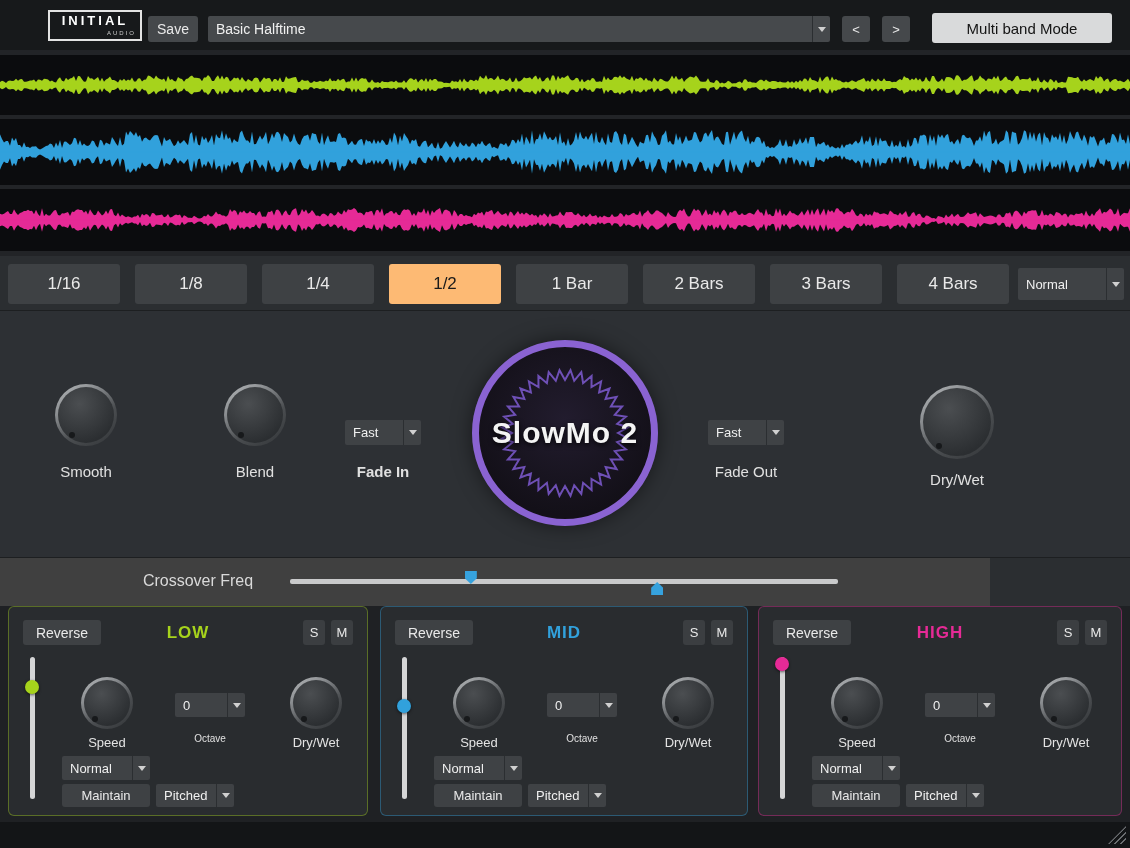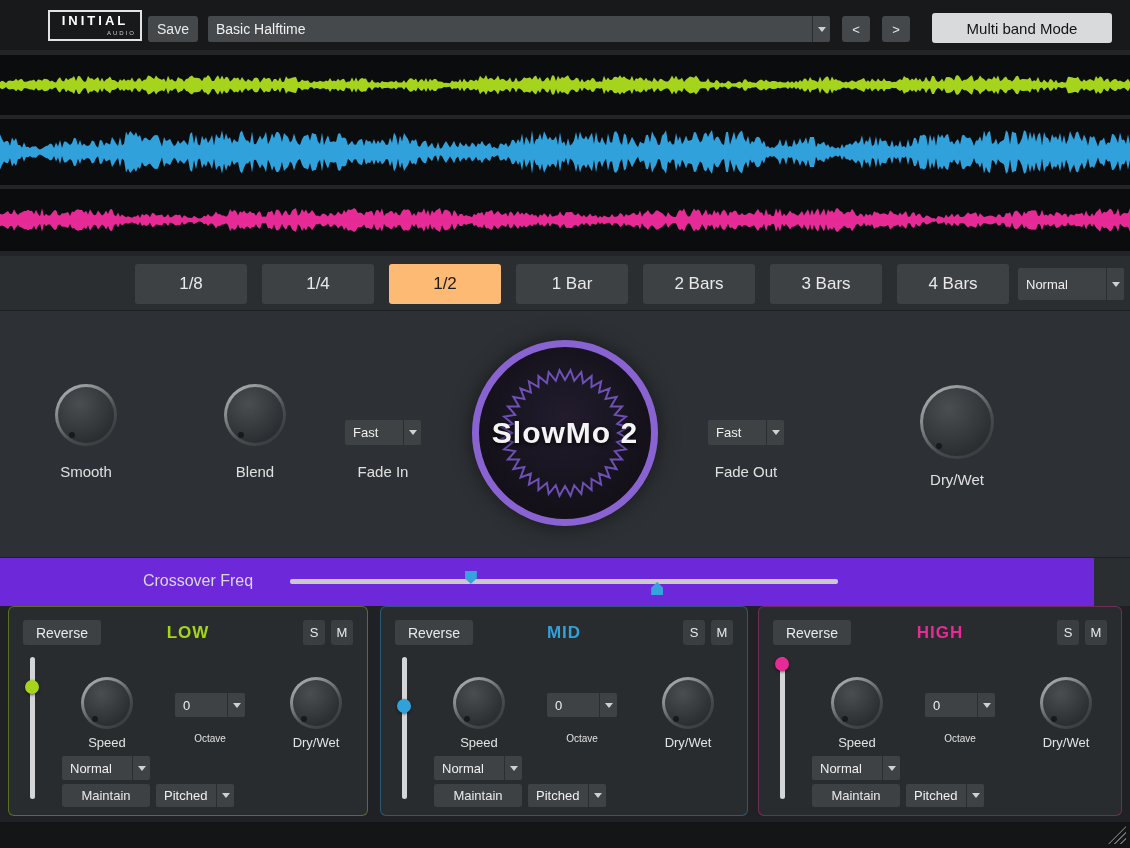--- a/index.html
+++ b/index.html
@@ -50,21 +50,21 @@
 
   .slowmo-circle { position:absolute; left:472px; top:339px; width:186px; height:186px; border-radius:50%;
           border:7px solid #8a63d2; background:radial-gradient(circle at 50% 42%, #221c2e, #131018 72%);
           box-shadow:0 0 20px rgba(0,0,0,.5); }
   .burst { position:absolute; left:0; top:0; width:172px; height:172px; }
   #burst-poly { fill:none; stroke:#7e5bd0; stroke-width:2; opacity:.85; }
   .slowmo-text { position:absolute; inset:0; display:flex; align-items:center; justify-content:center;
           font-size:30px; font-weight:bold; color:#f4f4f4; letter-spacing:1px; text-shadow:0 2px 5px rgba(0,0,0,.85); }
 
   
-  .crossover-strip { position:absolute; left:0; top:558px; width:1094px; height:48px; background:#6d28d9; }
+  .crossover-strip { position:absolute; left:0; top:558px; width:990px; height:48px; background:#404040; }
   .crossover-label { left:118px; top:14px; width:160px; font-size:16px; color:#d9d9d9; }
   .xtrack-wrap { position:absolute; left:290px; top:13px; width:548px; height:26px; }
   .xtrack { position:absolute; left:0; right:0; top:8px; height:5px; background:#c9cacb; border-radius:2px; }
   .xhandle { position:absolute; width:12px; height:13px; background:#36a2de; }
   .xhandle.down { top:0; clip-path:polygon(0 0,100% 0,100% 55%,50% 100%,0 55%); }
   .xhandle.up   { top:11px; clip-path:polygon(50% 0,100% 45%,100% 100%,0 100%,0 45%); }
 
   
   .bands-strip { position:absolute; left:0; top:606px; width:1130px; height:216px; background:#1f2124; }
   .band-panel { position:absolute; top:0; height:210px; background:#292c2f; border:1px solid #555; border-radius:6px; }
@@ -126,20 +126,21 @@
         </svg>
     </div>
     <div class="wave-strip" style="top:139px; height:62px;">
       <svg class="wave" preserveAspectRatio="none" viewBox="0 0 1130 62">
           <path d="M0,24.8L2,25.4L4,24.8L6,23.2L8,21.9L10,25.1L12,24.9L14,20.3L16,23.7L18,25.9L20,24.0L22,23.2L24,21.9L26,22.0L28,20.7L30,21.9L32,21.8L34,25.3L36,20.8L38,24.9L40,27.3L42,19.3L44,27.2L46,24.7L48,26.4L50,26.5L52,24.1L54,21.4L56,20.9L58,26.1L60,26.6L62,24.2L64,24.6L66,23.8L68,23.1L70,26.9L72,22.6L74,23.0L76,21.1L78,20.2L80,20.9L82,21.1L84,23.8L86,21.7L88,25.4L90,20.3L92,23.6L94,26.3L96,25.8L98,21.5L100,24.0L102,26.4L104,25.1L106,21.4L108,25.1L110,20.5L112,20.1L114,25.7L116,27.3L118,23.6L120,27.7L122,25.6L124,27.0L126,28.3L128,27.2L130,28.1L132,28.8L134,27.5L136,27.4L138,25.8L140,29.0L142,24.8L144,26.4L146,25.0L148,25.8L150,28.2L152,23.9L154,24.3L156,26.4L158,26.3L160,26.1L162,25.4L164,28.3L166,27.5L168,25.1L170,28.5L172,27.9L174,26.5L176,25.6L178,26.3L180,25.5L182,29.2L184,26.3L186,27.3L188,28.7L190,28.7L192,29.0L194,26.8L196,28.0L198,29.2L200,29.6L202,28.7L204,26.7L206,27.4L208,24.9L210,27.2L212,27.4L214,25.4L216,22.4L218,25.2L220,25.0L222,26.6L224,26.4L226,27.7L228,26.1L230,20.1L232,23.0L234,21.1L236,22.0L238,26.6L240,22.3L242,23.8L244,21.5L246,24.3L248,24.3L250,21.9L252,23.9L254,24.0L256,26.7L258,23.2L260,22.2L262,27.8L264,27.6L266,27.8L268,22.7L270,23.0L272,21.4L274,26.5L276,20.9L278,20.5L280,22.7L282,27.1L284,23.2L286,21.2L288,25.4L290,26.2L292,21.7L294,19.9L296,19.3L298,26.8L300,25.1L302,20.1L304,23.2L306,20.5L308,24.8L310,23.7L312,21.0L314,23.5L316,26.8L318,26.5L320,27.6L322,25.0L324,24.5L326,25.7L328,27.6L330,24.1L332,24.6L334,26.7L336,25.7L338,22.4L340,24.4L342,25.5L344,20.9L346,23.7L348,20.2L350,21.1L352,20.6L354,19.1L356,20.5L358,24.1L360,23.4L362,24.2L364,26.5L366,22.7L368,23.3L370,22.3L372,21.9L374,27.0L376,21.4L378,20.7L380,24.0L382,19.3L384,27.1L386,24.5L388,24.1L390,22.3L392,21.9L394,25.1L396,22.8L398,25.7L400,26.2L402,22.2L404,20.2L406,21.1L408,20.3L410,21.7L412,26.8L414,23.9L416,26.9L418,22.2L420,23.5L422,23.2L424,19.3L426,25.3L428,20.8L430,27.1L432,21.3L434,24.0L436,21.6L438,20.2L440,19.1L442,25.7L444,21.6L446,20.4L448,21.5L450,22.7L452,27.4L454,20.9L456,23.4L458,27.5L460,25.1L462,25.0L464,27.3L466,25.9L468,27.0L470,27.3L472,28.2L474,24.7L476,26.3L478,23.5L480,24.4L482,22.8L484,26.8L486,22.6L488,23.1L490,21.8L492,21.0L494,25.8L496,23.7L498,21.8L500,24.2L502,26.1L504,25.1L506,24.1L508,27.6L510,22.5L512,23.6L514,27.0L516,24.6L518,21.9L520,25.5L522,23.4L524,25.8L526,23.5L528,24.7L530,26.5L532,24.7L534,26.8L536,25.9L538,28.8L540,25.2L542,26.7L544,24.3L546,25.9L548,28.4L550,24.3L552,27.5L554,27.3L556,26.4L558,26.3L560,22.6L562,25.8L564,27.1L566,23.1L568,23.3L570,23.1L572,22.9L574,25.4L576,26.2L578,24.1L580,26.3L582,27.7L584,25.7L586,28.3L588,26.9L590,24.4L592,27.3L594,26.9L596,25.9L598,29.0L600,27.0L602,28.5L604,26.6L606,27.5L608,28.2L610,28.1L612,24.9L614,27.8L616,27.7L618,27.1L620,24.1L622,25.1L624,28.1L626,24.9L628,26.5L630,26.1L632,24.6L634,23.7L636,25.8L638,25.8L640,21.4L642,27.7L644,24.5L646,23.3L648,21.1L650,24.2L652,25.7L654,23.9L656,21.4L658,21.4L660,22.9L662,24.1L664,26.0L666,27.9L668,22.9L670,25.8L672,27.3L674,27.9L676,27.7L678,23.0L680,20.8L682,22.3L684,19.6L686,24.6L688,27.4L690,27.3L692,23.0L694,19.4L696,22.1L698,20.2L700,22.2L702,26.9L704,24.0L706,20.3L708,25.9L710,24.5L712,26.5L714,20.9L716,24.4L718,22.3L720,26.7L722,22.4L724,20.6L726,23.1L728,27.3L730,22.8L732,23.7L734,21.8L736,21.7L738,25.4L740,26.1L742,24.0L744,25.9L746,25.7L748,24.2L750,23.8L752,24.7L754,25.8L756,22.6L758,20.0L760,23.5L762,23.4L764,27.2L766,19.8L768,25.7L770,25.1L772,27.3L774,26.8L776,19.2L778,24.5L780,19.5L782,27.3L784,24.4L786,27.1L788,24.6L790,21.6L792,24.2L794,24.2L796,25.8L798,26.7L800,24.5L802,21.9L804,26.6L806,23.2L808,20.3L810,26.5L812,20.3L814,25.9L816,21.7L818,19.3L820,26.6L822,23.0L824,19.6L826,26.7L828,20.2L830,23.1L832,21.3L834,23.9L836,19.5L838,19.2L840,21.9L842,22.7L844,25.4L846,23.7L848,22.7L850,23.5L852,19.8L854,22.6L856,26.3L858,27.3L860,24.6L862,25.2L864,28.0L866,24.4L868,26.4L870,24.9L872,27.1L874,22.3L876,23.6L878,23.5L880,25.3L882,24.7L884,24.3L886,25.1L888,25.9L890,21.5L892,23.0L894,25.1L896,25.2L898,26.6L900,23.5L902,25.9L904,24.0L906,22.1L908,27.7L910,27.5L912,24.0L914,23.1L916,27.3L918,25.1L920,24.8L922,28.2L924,29.0L926,26.6L928,26.7L930,28.1L932,29.2L934,28.9L936,29.9L938,27.0L940,27.6L942,28.0L944,29.2L946,25.5L948,28.2L950,26.9L952,24.6L954,28.1L956,26.2L958,24.8L960,27.8L962,27.9L964,27.6L966,25.6L968,23.2L970,25.3L972,24.8L974,24.0L976,23.3L978,27.9L980,24.3L982,26.3L984,28.0L986,27.6L988,27.1L990,26.5L992,26.7L994,27.5L996,28.4L998,25.5L1000,25.4L1002,28.3L1004,28.1L1006,24.1L1008,24.4L1010,23.2L1012,28.3L1014,23.1L1016,21.6L1018,22.5L1020,24.9L1022,27.4L1024,22.4L1026,25.0L1028,22.2L1030,21.9L1032,21.2L1034,21.4L1036,21.3L1038,26.9L1040,26.5L1042,20.7L1044,26.5L1046,25.4L1048,26.8L1050,24.5L1052,25.5L1054,27.2L1056,23.0L1058,23.5L1060,24.5L1062,26.8L1064,24.7L1066,24.8L1068,28.5L1070,25.4L1072,25.6L1074,26.5L1076,24.5L1078,25.0L1080,24.8L1082,23.8L1084,27.0L1086,21.5L1088,25.9L1090,27.5L1092,24.2L1094,27.1L1096,23.2L1098,21.5L1100,19.2L1102,25.0L1104,22.7L1106,23.6L1108,21.8L1110,19.6L1112,21.1L1114,25.5L1116,24.5L1118,19.3L1120,27.3L1122,25.2L1124,23.8L1126,24.2L1128,24.3L1130,19.3L1130,42.7L1128,37.7L1126,37.8L1124,38.2L1122,36.8L1120,34.7L1118,42.7L1116,37.5L1114,36.5L1112,40.9L1110,42.4L1108,40.2L1106,38.4L1104,39.3L1102,37.0L1100,42.8L1098,40.5L1096,38.8L1094,34.9L1092,37.8L1090,34.5L1088,36.1L1086,40.5L1084,35.0L1082,38.2L1080,37.2L1078,37.0L1076,37.5L1074,35.5L1072,36.4L1070,36.6L1068,33.5L1066,37.2L1064,37.3L1062,35.2L1060,37.5L1058,38.5L1056,39.0L1054,34.8L1052,36.5L1050,37.5L1048,35.2L1046,36.6L1044,35.5L1042,41.3L1040,35.5L1038,35.1L1036,40.7L1034,40.6L1032,40.8L1030,40.1L1028,39.8L1026,37.0L1024,39.6L1022,34.6L1020,37.1L1018,39.5L1016,40.4L1014,38.9L1012,33.7L1010,38.8L1008,37.6L1006,37.9L1004,33.9L1002,33.7L1000,36.6L998,36.5L996,33.6L994,34.5L992,35.3L990,35.5L988,34.9L986,34.4L984,34.0L982,35.7L980,37.7L978,34.1L976,38.7L974,38.0L972,37.2L970,36.7L968,38.8L966,36.4L964,34.4L962,34.1L960,34.2L958,37.2L956,35.8L954,33.9L952,37.4L950,35.1L948,33.8L946,36.5L944,32.8L942,34.0L940,34.4L938,35.0L936,32.1L934,33.1L932,32.8L930,33.9L928,35.3L926,35.4L924,33.0L922,33.8L920,37.2L918,36.9L916,34.7L914,38.9L912,38.0L910,34.5L908,34.3L906,39.9L904,38.0L902,36.1L900,38.5L898,35.4L896,36.8L894,36.9L892,39.0L890,40.5L888,36.1L886,36.9L884,37.7L882,37.3L880,36.7L878,38.5L876,38.4L874,39.7L872,34.9L870,37.1L868,35.6L866,37.6L864,34.0L862,36.8L860,37.4L858,34.7L856,35.7L854,39.4L852,42.2L850,38.5L848,39.3L846,38.3L844,36.6L842,39.3L840,40.1L838,42.8L836,42.5L834,38.1L832,40.7L830,38.9L828,41.8L826,35.3L824,42.4L822,39.0L820,35.4L818,42.7L816,40.3L814,36.1L812,41.7L810,35.5L808,41.7L806,38.8L804,35.4L802,40.1L800,37.5L798,35.3L796,36.2L794,37.8L792,37.8L790,40.4L788,37.4L786,34.9L784,37.6L782,34.7L780,42.5L778,37.5L776,42.8L774,35.2L772,34.7L770,36.9L768,36.3L766,42.2L764,34.8L762,38.6L760,38.5L758,42.0L756,39.4L754,36.2L752,37.3L750,38.2L748,37.8L746,36.3L744,36.1L742,38.0L740,35.9L738,36.6L736,40.3L734,40.2L732,38.3L730,39.2L728,34.7L726,38.9L724,41.4L722,39.6L720,35.3L718,39.7L716,37.6L714,41.1L712,35.5L710,37.5L708,36.1L706,41.7L704,38.0L702,35.1L700,39.8L698,41.8L696,39.9L694,42.6L692,39.0L690,34.7L688,34.6L686,37.4L684,42.4L682,39.7L680,41.2L678,39.0L676,34.3L674,34.1L672,34.7L670,36.2L668,39.1L666,34.1L664,36.0L662,37.9L660,39.1L658,40.6L656,40.6L654,38.1L652,36.3L650,37.8L648,40.9L646,38.7L644,37.5L642,34.3L640,40.6L638,36.2L636,36.2L634,38.3L632,37.4L630,35.9L628,35.5L626,37.1L624,33.9L622,36.9L620,37.9L618,34.9L616,34.3L614,34.2L612,37.1L610,33.9L608,33.8L606,34.5L604,35.4L602,33.5L600,35.0L598,33.0L596,36.1L594,35.1L592,34.7L590,37.6L588,35.1L586,33.7L584,36.3L582,34.3L580,35.7L578,37.9L576,35.8L574,36.6L572,39.1L570,38.9L568,38.7L566,38.9L564,34.9L562,36.2L560,39.4L558,35.7L556,35.6L554,34.7L552,34.5L550,37.7L548,33.6L546,36.1L544,37.7L542,35.3L540,36.8L538,33.2L536,36.1L534,35.2L532,37.3L530,35.5L528,37.3L526,38.5L524,36.2L522,38.6L520,36.5L518,40.1L516,37.4L514,35.0L512,38.4L510,39.5L508,34.4L506,37.9L504,36.9L502,35.9L500,37.8L498,40.2L496,38.3L494,36.2L492,41.0L490,40.2L488,38.9L486,39.4L484,35.2L482,39.2L480,37.6L478,38.5L476,35.7L474,37.3L472,33.8L470,34.7L468,35.0L466,36.1L464,34.7L462,37.0L460,36.9L458,34.5L456,38.6L454,41.1L452,34.6L450,39.3L448,40.5L446,41.6L444,40.4L442,36.3L440,42.9L438,41.8L436,40.4L434,38.0L432,40.7L430,34.9L428,41.2L426,36.7L424,42.7L422,38.8L420,38.5L418,39.8L416,35.1L414,38.1L412,35.2L410,40.3L408,41.7L406,40.9L404,41.8L402,39.8L400,35.8L398,36.3L396,39.2L394,36.9L392,40.1L390,39.7L388,37.9L386,37.5L384,34.9L382,42.7L380,38.0L378,41.3L376,40.6L374,35.0L372,40.1L370,39.7L368,38.7L366,39.3L364,35.5L362,37.8L360,38.6L358,37.9L356,41.5L354,42.9L352,41.4L350,40.9L348,41.8L346,38.3L344,41.1L342,36.5L340,37.6L338,39.6L336,36.3L334,35.3L332,37.4L330,37.9L328,34.4L326,36.3L324,37.5L322,37.0L320,34.4L318,35.5L316,35.2L314,38.5L312,41.0L310,38.3L308,37.2L306,41.5L304,38.8L302,41.9L300,36.9L298,35.2L296,42.7L294,42.1L292,40.3L290,35.8L288,36.6L286,40.8L284,38.8L282,34.9L280,39.3L278,41.5L276,41.1L274,35.5L272,40.6L270,39.0L268,39.3L266,34.2L264,34.4L262,34.2L260,39.8L258,38.8L256,35.3L254,38.0L252,38.1L250,40.1L248,37.7L246,37.7L244,40.5L242,38.2L240,39.7L238,35.4L236,40.0L234,40.9L232,39.0L230,41.9L228,35.9L226,34.3L224,35.6L222,35.4L220,37.0L218,36.8L216,39.6L214,36.6L212,34.6L210,34.8L208,37.1L206,34.6L204,35.3L202,33.3L200,32.4L198,32.8L196,34.0L194,35.2L192,33.0L190,33.3L188,33.3L186,34.7L184,35.7L182,32.8L180,36.5L178,35.7L176,36.4L174,35.5L172,34.1L170,33.5L168,36.9L166,34.5L164,33.7L162,36.6L160,35.9L158,35.7L156,35.6L154,37.7L152,38.1L150,33.8L148,36.2L146,37.0L144,35.6L142,37.2L140,33.0L138,36.2L136,34.6L134,34.5L132,33.2L130,33.9L128,34.8L126,33.7L124,35.0L122,36.4L120,34.3L118,38.4L116,34.7L114,36.3L112,41.9L110,41.5L108,36.9L106,40.6L104,36.9L102,35.6L100,38.0L98,40.5L96,36.2L94,35.7L92,38.4L90,41.7L88,36.6L86,40.3L84,38.2L82,40.9L80,41.1L78,41.8L76,40.9L74,39.0L72,39.4L70,35.1L68,38.9L66,38.2L64,37.4L62,37.8L60,35.4L58,35.9L56,41.1L54,40.6L52,37.9L50,35.5L48,35.6L46,37.3L44,34.8L42,42.7L40,34.7L38,37.1L36,41.2L34,36.7L32,40.2L30,40.1L28,41.3L26,40.0L24,40.1L22,38.8L20,38.0L18,36.1L16,38.3L14,41.7L12,37.1L10,36.9L8,40.1L6,38.8L4,37.2L2,36.6L0,37.2Z" fill="#e62a96"></path>
           <rect x="0" y="30.4" width="1130" height="1.2" fill="#e62a96"></rect>
         </svg>
     </div>
   </div>
 
+  <div class="btn division-btn" style="left:8px;">1/16</div>
   <div class="btn division-btn" style="left:135px;">1/8</div>
   <div class="btn division-btn" style="left:262px;">1/4</div>
   <div class="btn division-btn selected" style="left:389px;">1/2</div>
   <div class="btn division-btn" style="left:516px;">1 Bar</div>
   <div class="btn division-btn" style="left:643px;">2 Bars</div>
   <div class="btn division-btn" style="left:770px;">3 Bars</div>
   <div class="btn division-btn" style="left:897px;">4 Bars</div>
   <div class="dropdown division-mode-dd">
     <span class="dd-value">Normal</span>
     <span class="dd-arrow"></span>
@@ -149,21 +150,21 @@
     <div class="knob" style="left:55px; top:73px; width:62px; height:62px;"></div>
     <div class="label" style="left:26px; top:152px; width:120px;">Smooth</div>
 
     <div class="knob" style="left:224px; top:73px; width:62px; height:62px;"></div>
     <div class="label" style="left:195px; top:152px; width:120px;">Blend</div>
 
     <div class="dropdown" style="left:345px; top:109px; width:76px; height:25px;">
       <span class="dd-value">Fast</span>
       <span class="dd-arrow"></span>
     </div>
-    <div class="label" style="left:323px; top:152px; width:120px;">Fade In</div>
+    <div class="label" style="left:323px; top:152px; width:120px;font-weight:bold;">Fade In</div>
 
     <div class="slowmo-circle" style="left: 472px; top: 29px; border-color: rgb(138, 99, 210);">
       <svg class="burst" viewBox="0 0 172 172">
         <polygon id="burst-poly" points="139.0,86.0 148.8,91.5 138.2,95.2 146.9,102.3 135.8,104.1 143.1,112.6 131.9,112.5 137.6,122.1 126.6,120.1 130.5,130.5 120.1,126.6 122.1,137.6 112.5,131.9 112.6,143.1 104.1,135.8 102.3,146.9 95.2,138.2 91.5,148.8 86.0,139.0 80.5,148.8 76.8,138.2 69.7,146.9 67.9,135.8 59.4,143.1 59.5,131.9 49.9,137.6 51.9,126.6 41.5,130.5 45.4,120.1 34.4,122.1 40.1,112.5 28.9,112.6 36.2,104.1 25.1,102.3 33.8,95.2 23.2,91.5 33.0,86.0 23.2,80.5 33.8,76.8 25.1,69.7 36.2,67.9 28.9,59.4 40.1,59.5 34.4,49.9 45.4,51.9 41.5,41.5 51.9,45.4 49.9,34.4 59.5,40.1 59.4,28.9 67.9,36.2 69.7,25.1 76.8,33.8 80.5,23.2 86.0,33.0 91.5,23.2 95.2,33.8 102.3,25.1 104.1,36.2 112.6,28.9 112.5,40.1 122.1,34.4 120.1,45.4 130.5,41.5 126.6,51.9 137.6,49.9 131.9,59.5 143.1,59.4 135.8,67.9 146.9,69.7 138.2,76.8 148.8,80.5" stroke="#7e5bd0"></polygon>
       </svg>
       <div class="slowmo-text">SlowMo 2</div>
     </div>
 
     <div class="dropdown" style="left:708px; top:109px; width:76px; height:25px;">
       <span class="dd-value">Fast</span>

